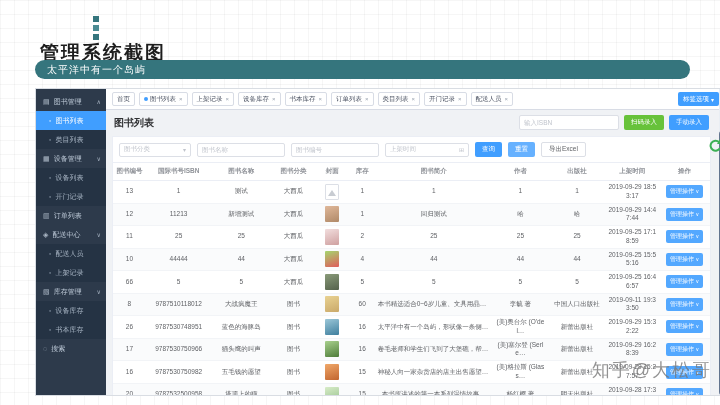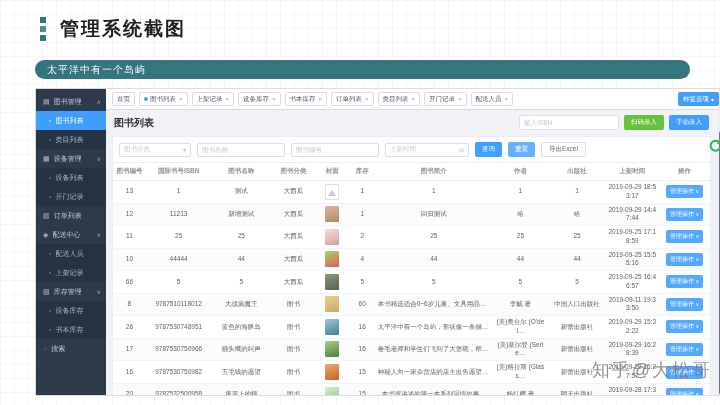--- a/index.html
+++ b/index.html
@@ -6,21 +6,21 @@
   html,body { width:720px; height:405px; overflow:hidden;
     font-family:"Liberation Sans", sans-serif; background:#fff; }
   body {
     background-image:
       linear-gradient(rgba(0,0,0,0.035) 1px, transparent 1px),
       linear-gradient(90deg, rgba(0,0,0,0.035) 1px, transparent 1px);
     background-size:14px 14px;
     position:relative;
   }
   
-  .hdr { position:absolute; left:40px; top:16px; display:flex; align-items:center; }
+  .hdr { position:absolute; left:40px; top:16px; display:flex; align-items:center;flex-direction:column; }
   .sq-col { display:flex; flex-direction:column; gap:3px; margin-right:14px; }
   .sq { width:6px; height:6px; background:#35757d; }
   .sq.s2 { background:#4b8b93; }
   .page-title { font-size:19px; color:#1d1d1d; font-weight:600; letter-spacing:2px; }
   .banner { position:absolute; left:35px; top:60px; width:655px; height:19px;
     background:#35757d; border-radius:10px; color:#fff; font-size:10px;
     line-height:19px; padding-left:12px; letter-spacing:1px; }
   
   .frame { position:absolute; left:35px; top:88px; width:691px; height:308px;
     background:#f0f2f5; border:1px solid #d9dde3; overflow:hidden; }

